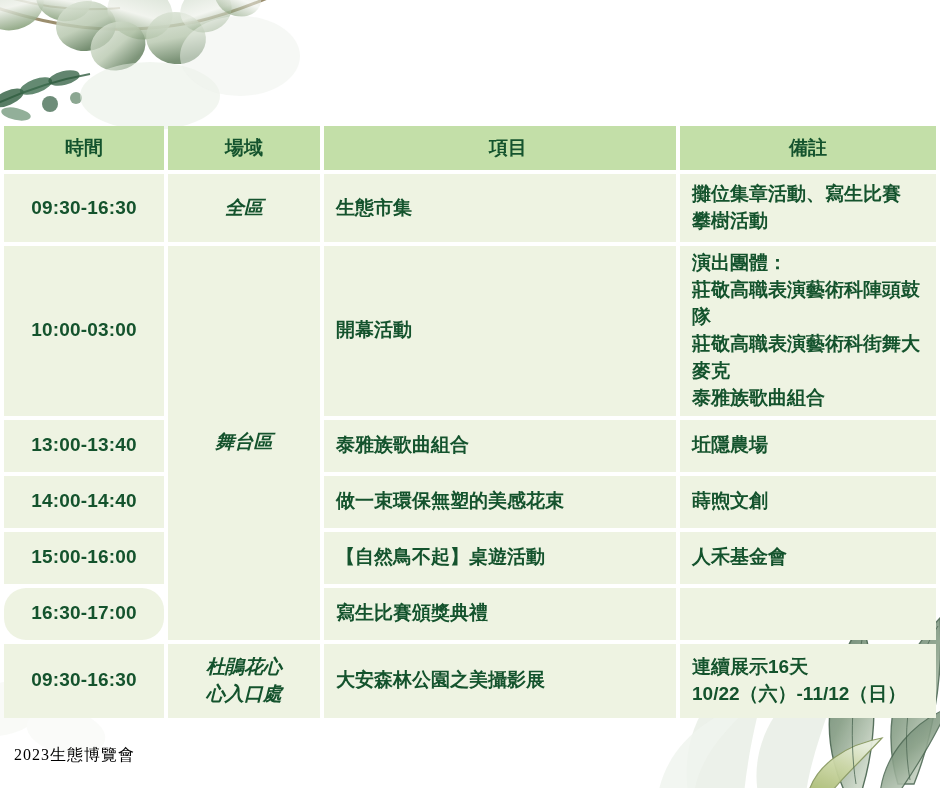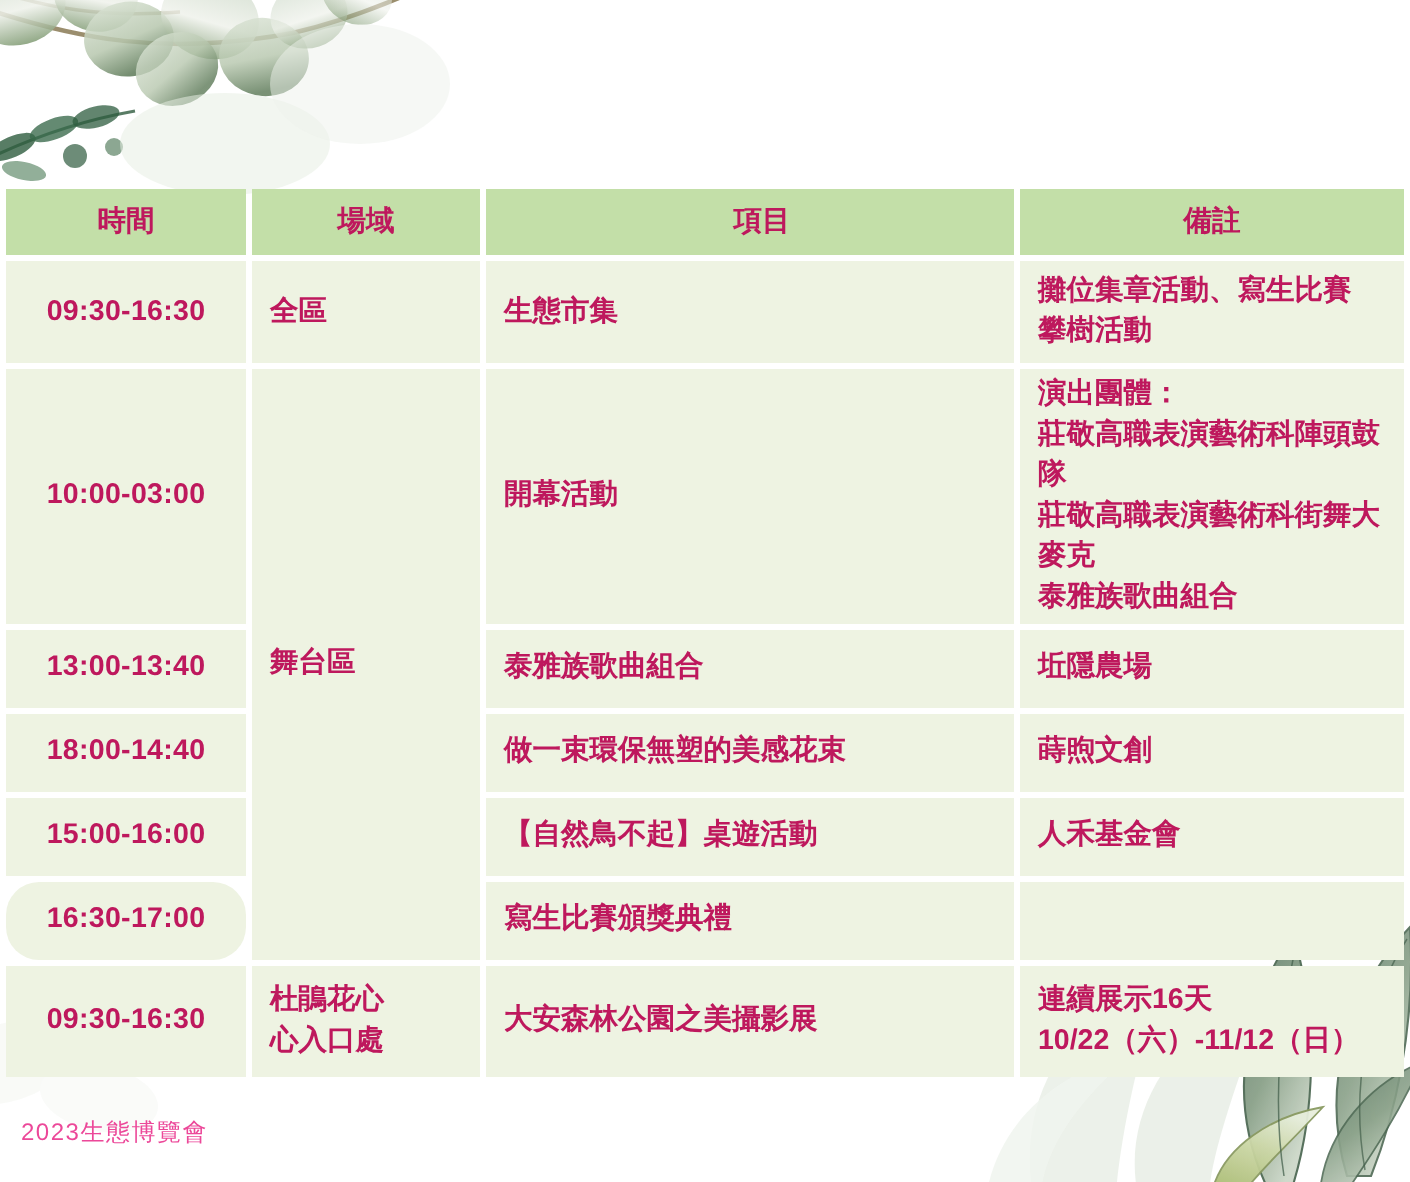--- a/index.html
+++ b/index.html
@@ -52,21 +52,21 @@
     position: absolute;
     left: 0;
     top: 122px;
     width: 940px;
     border-collapse: separate;
     border-spacing: 4px 4px;
     table-layout: fixed;
   }
   table.schedule th,
   table.schedule td {
-    color: #be185d;
+    color: #14532d;
     font-size: 19px;
     font-weight: bold;
     padding: 4px 12px;
     vertical-align: middle;
     line-height: 1.42;
     margin-top: 20px;
   }
   table.schedule th {
     background: #c3dfa8;
     text-align: center;
@@ -76,42 +76,43 @@
   table.schedule td {
     background: #eef3e2;
   }
   td.c-time {
     text-align: center;
     padding-left: 8px;
     white-space: nowrap;
     letter-spacing: .2px;
   }
   td.c-zone {
-    text-align: left;
+    text-align: center;
+    font-style: italic;
   }
   td.c-item {
     text-align: left;
     padding-left: 10px;
   }
   td.c-note {
     text-align: left;
     padding-left: 10px;
   }
   .multiline {
     white-space: pre-line;
   }
 
   .footer-note {
     position: absolute;
     left: 14px;
     bottom: 22px;
     font-size: 16px;
-    color: #ec4899;
+    color: #000000;
     letter-spacing: 1px;
-    font-family: Liberation Sans, sans-serif;
+    font-family: Liberation Serif, serif;
   }
 </style>
 </head>
 <body>
 
 <svg class="deco" id="deco-top-left" viewBox="0 0 340 150" xmlns="http://www.w3.org/2000/svg">
   <defs>
     <linearGradient id="lg1" x1="0" y1="0" x2="0" y2="1">
       <stop offset="0%" stop-color="#cfdbcb"></stop>
       <stop offset="55%" stop-color="#eef1ea"></stop>
@@ -211,21 +212,21 @@
 泰雅族歌曲組合</td>
       </tr>
 
       <tr>
         <td class="c-time" style="height:44px;">13:00-13:40</td>
         <td class="c-item">泰雅族歌曲組合</td>
         <td class="c-note">坵隱農場</td>
       </tr>
 
       <tr>
-        <td class="c-time" style="height:44px;">18:00-14:40</td>
+        <td class="c-time" style="height:44px;">14:00-14:40</td>
         <td class="c-item">做一束環保無塑的美感花束</td>
         <td class="c-note">蒔煦文創</td>
       </tr>
 
       <tr>
         <td class="c-time" style="height:44px;">15:00-16:00</td>
         <td class="c-item">【自然鳥不起】桌遊活動</td>
         <td class="c-note">人禾基金會</td>
       </tr>
 

